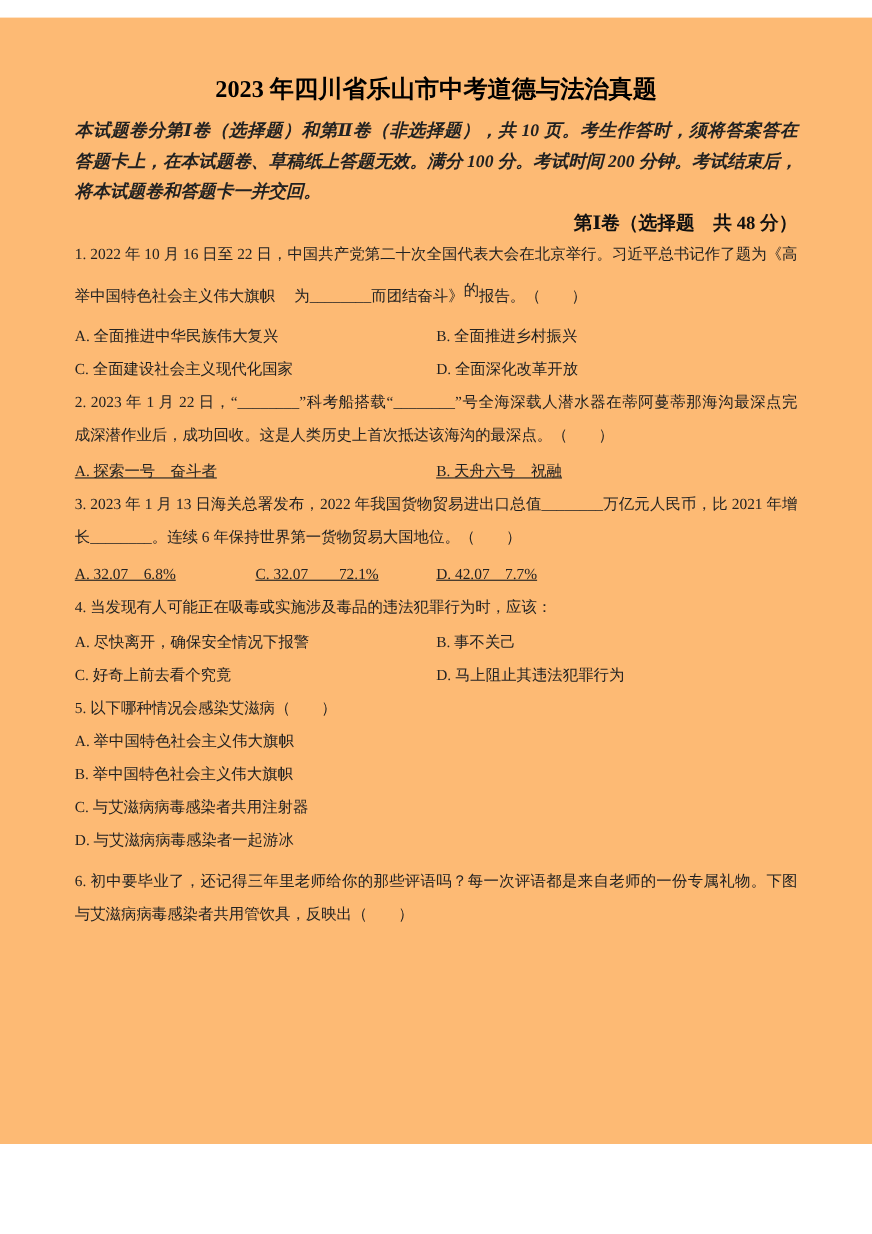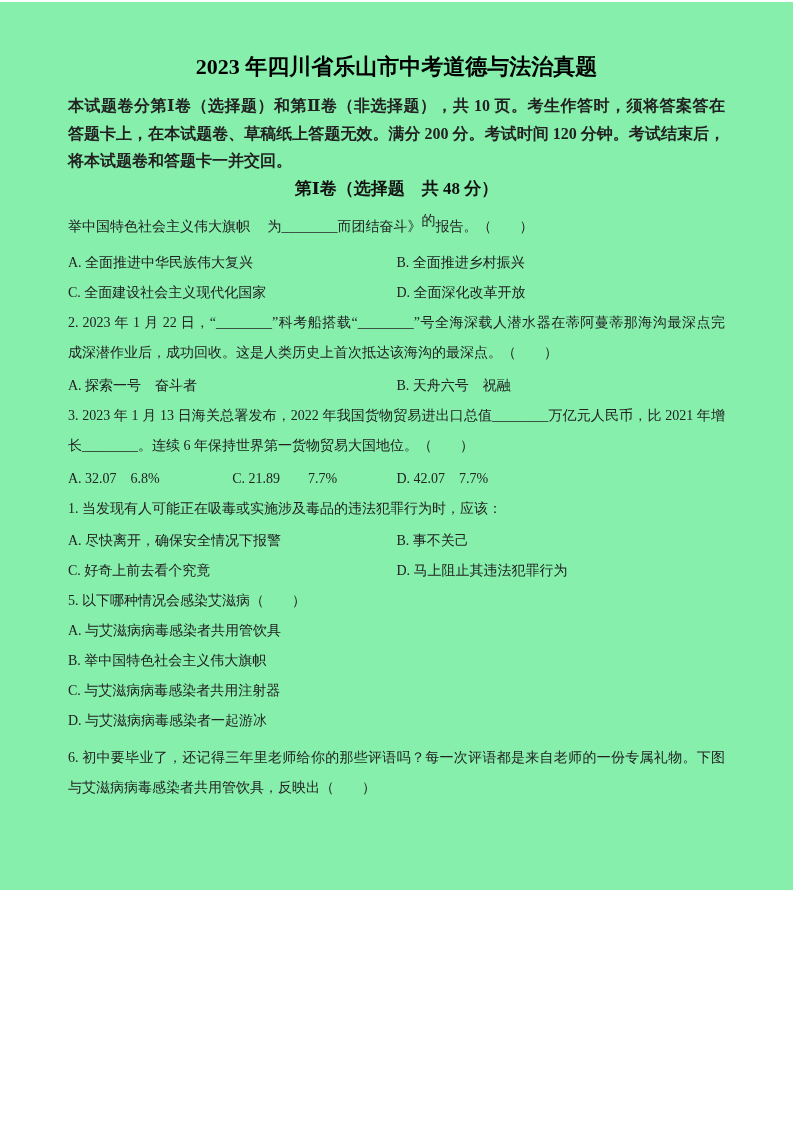--- a/index.html
+++ b/index.html
@@ -3,51 +3,52 @@
 <meta charset="utf-8">
 <style>
   html, body {
     margin: 0;
     padding: 0;
     background: #ffffff;
   }
   .page {
     position: relative;
     width: 793px;
-    height: 888px;
-    margin: 2px auto;
-    background: #86efac;
+    height: 1024px;
+    margin: 16px auto;
+    background: #fdba74;
     box-sizing: border-box;
     padding: 48px 68px 0 68px;
     font-family: "Liberation Serif", "DejaVu Serif", serif;
     color: #1e1e1e;
     overflow: hidden;
   }
   .title {
     font-size: 22px;
     line-height: 34px;
     font-weight: 700;
     text-align: center;
     color: #000000;
     margin: 0;
   }
   .intro {
     margin-top: 8px;
     font-weight: 700;
     color: #111111;
+    font-style: italic;
   }
   .intro .line {
     font-size: 16px;
     line-height: 27.5px;
   }
   .section-heading {
     font-size: 17px;
     line-height: 28px;
     font-weight: 700;
-    text-align: center;
+    text-align: right;
     color: #111111;
     margin: 0;
   }
   .line {
     display: block;
     font-size: 14px;
     line-height: 30px;
     color: #222222;
   }
   
@@ -66,40 +67,41 @@
   }
   .opt-grid-2 {
     display: grid;
     grid-template-columns: 50% 50%;
   }
   .opt-grid-4 {
     display: grid;
     grid-template-columns: 25% 25% 25% 25%;
   }
   .mt2 { margin-top: 2px; }
-  .mt3 { margin-top: 3px; }
+  .mt3 { margin-top: 3px; text-decoration: underline; }
   .mt6 { margin-top: 6px; }
   .mt7 { margin-top: 7px; }
 </style>
 </head>
 <body>
 
 <div class="page">
 
   <h1 class="title">2023 年四川省乐山市中考道德与法治真题</h1>
 
   <div class="intro">
     <span class="line full">本试题卷分第Ⅰ卷（选择题）和第Ⅱ卷（非选择题），共 10 页。考生作答时，须将答案答在</span>
-    <span class="line full">答题卡上，在本试题卷、草稿纸上答题无效。满分 200 分。考试时间 120 分钟。考试结束后，</span>
+    <span class="line full">答题卡上，在本试题卷、草稿纸上答题无效。满分 100 分。考试时间 200 分钟。考试结束后，</span>
     <span class="line">将本试题卷和答题卡一并交回。</span>
   </div>
 
   <h2 class="section-heading">第Ⅰ卷（选择题　共 48 分）</h2>
 
   <div class="q">
+    <span class="line full">1. 2022 年 10 月 16 日至 22 日，中国共产党第二十次全国代表大会在北京举行。习近平总书记作了题为《高</span>
     <span class="line q1-stem2"><span>举中国特色社会主义伟大旗帜　 为________而团结奋斗》</span><span class="raised">的</span><span>报告。（　　）</span></span>
     <div class="opt-grid-2 mt6">
       <span class="line">A. 全面推进中华民族伟大复兴</span>
       <span class="line">B. 全面推进乡村振兴</span>
     </div>
     <div class="opt-grid-2">
       <span class="line">C. 全面建设社会主义现代化国家</span>
       <span class="line">D. 全面深化改革开放</span>
     </div>
   </div>
@@ -111,40 +113,40 @@
       <span class="line">A. 探索一号　奋斗者</span>
       <span class="line">B. 天舟六号　祝融</span>
     </div>
   </div>
 
   <div class="q">
     <span class="line full">3. 2023 年 1 月 13 日海关总署发布，2022 年我国货物贸易进出口总值________万亿元人民币，比 2021 年增</span>
     <span class="line">长________。连续 6 年保持世界第一货物贸易大国地位。（　　）</span>
     <div class="opt-grid-4 mt3">
       <span class="line">A. 32.07　6.8%</span>
-      <span class="line">C. 21.89　　7.7%</span>
+      <span class="line">C. 32.07　　72.1%</span>
       <span class="line">D. 42.07　7.7%</span>
     </div>
   </div>
 
   <div class="q">
-    <span class="line">1. 当发现有人可能正在吸毒或实施涉及毒品的违法犯罪行为时，应该：</span>
+    <span class="line">4. 当发现有人可能正在吸毒或实施涉及毒品的违法犯罪行为时，应该：</span>
     <div class="opt-grid-2 mt2">
       <span class="line">A. 尽快离开，确保安全情况下报警</span>
       <span class="line">B. 事不关己</span>
     </div>
     <div class="opt-grid-2">
       <span class="line">C. 好奇上前去看个究竟</span>
       <span class="line">D. 马上阻止其违法犯罪行为</span>
     </div>
   </div>
 
   <div class="q">
     <span class="line">5. 以下哪种情况会感染艾滋病（　　）</span>
-    <span class="line">A. 与艾滋病病毒感染者共用管饮具</span>
+    <span class="line">A. 举中国特色社会主义伟大旗帜</span>
     <span class="line">B. 举中国特色社会主义伟大旗帜</span>
     <span class="line">C. 与艾滋病病毒感染者共用注射器</span>
     <span class="line">D. 与艾滋病病毒感染者一起游冰</span>
   </div>
 
   <div class="q mt7">
     <span class="line full">6. 初中要毕业了，还记得三年里老师给你的那些评语吗？每一次评语都是来自老师的一份专属礼物。下图</span>
     <span class="line">与艾滋病病毒感染者共用管饮具，反映出（　　）</span>
   </div>
 

